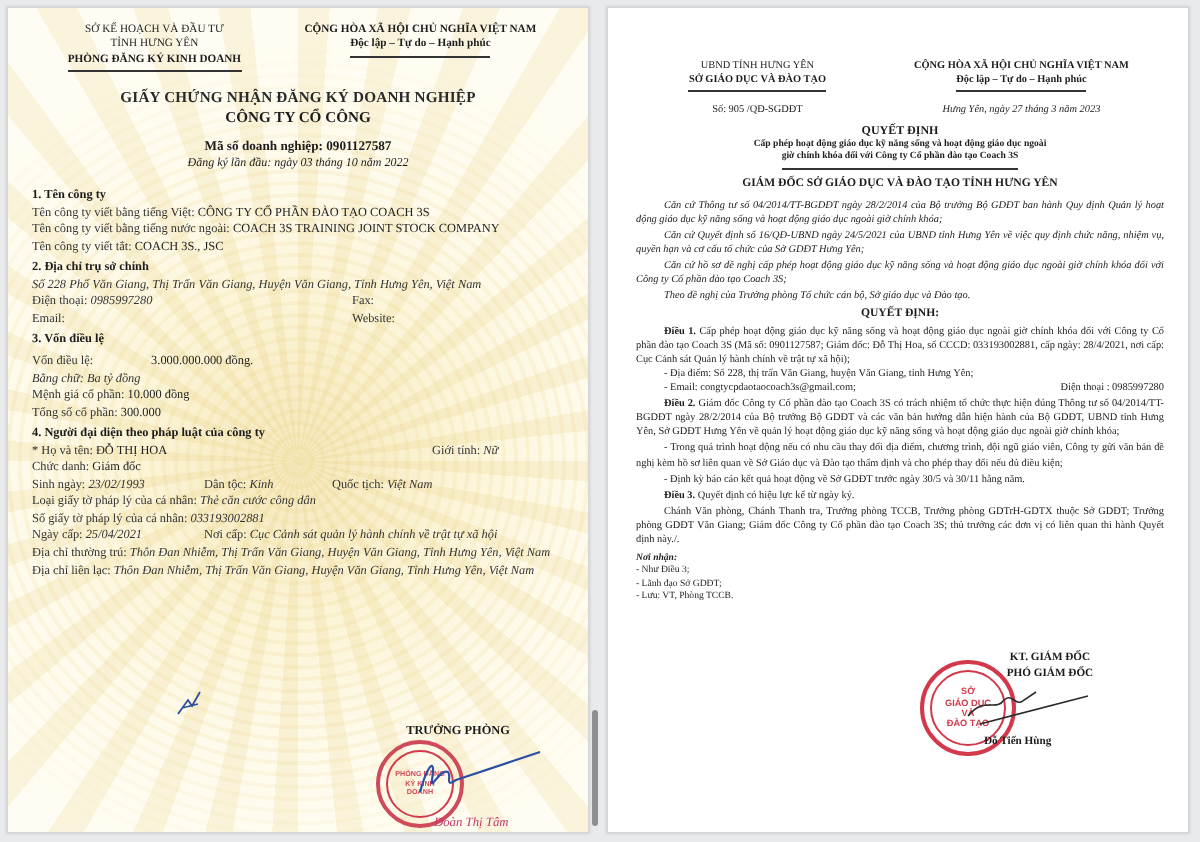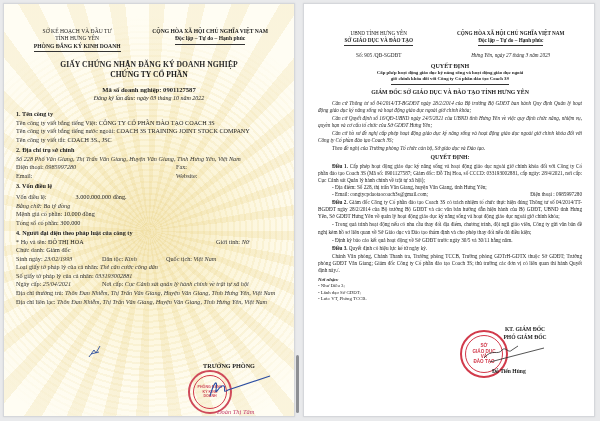--- a/index.html
+++ b/index.html
@@ -24,21 +24,21 @@
       repeating-conic-gradient(from 0deg at 50% 55%, rgba(225,195,100,0.16) 0 4deg, rgba(255,255,255,0) 4deg 10deg);
     pointer-events: none;
   }
   .page-right { left: 303px; width: 292px; background: #ffffff; }
 
   .scrollbar-thumb {
     position: absolute; left: 296px; top: 355px; width: 3px; height: 58px;
     background: #8d8f93; border-radius: 2px;
   }
 
-  .content { position: relative; padding: 24px 12px; font-size: 6.2px; line-height: 1.38; }
+  .content { position: relative; padding: 8px 12px; font-size: 6.2px; line-height: 1.38; }
 
   .header-row { display: flex; justify-content: space-between; align-items: flex-start; }
   .header-left { text-align: center; width: 46%; font-size: 5.6px; line-height: 1.3; }
   .header-right { text-align: center; width: 54%; font-size: 5.6px; line-height: 1.3; }
   .bold { font-weight: bold; }
   .underline-title { display: inline-block; border-bottom: 0.6px solid #333; padding-bottom: 1px; }
   .center { text-align: center; }
   .italic { font-style: italic; }
 
   .cert-title { margin-top: 8px; font-size: 7.6px; font-weight: bold; color: #2a2a2a; text-align: center; letter-spacing: 0.1px; }
@@ -79,21 +79,21 @@
         <div>TỈNH HƯNG YÊN</div>
         <div class="bold underline-title">PHÒNG ĐĂNG KÝ KINH DOANH</div>
       </div>
       <div class="header-right">
         <div class="bold">CỘNG HÒA XÃ HỘI CHỦ NGHĨA VIỆT NAM</div>
         <div class="bold underline-title">Độc lập – Tự do – Hạnh phúc</div>
       </div>
     </div>
 
     <div class="cert-title">GIẤY CHỨNG NHẬN ĐĂNG KÝ DOANH NGHIỆP</div>
-    <div class="cert-sub">CHỨNG TY CỔ PHẦN</div>
+    <div class="cert-sub">CÔNG TY CỔ CÔNG</div>
     <div class="cert-code">
       <span>Mã số doanh nghiệp:</span>
       <span>0901127587</span>
     </div>
     <div class="cert-date">Đăng ký lần đầu: ngày 03 tháng 10 năm 2022</div>
 
     <div style="margin-top:8px;">
       <div class="section-h">1. Tên công ty</div>
       <div>
         <span class="label">Tên công ty viết bằng tiếng Việt:</span>

